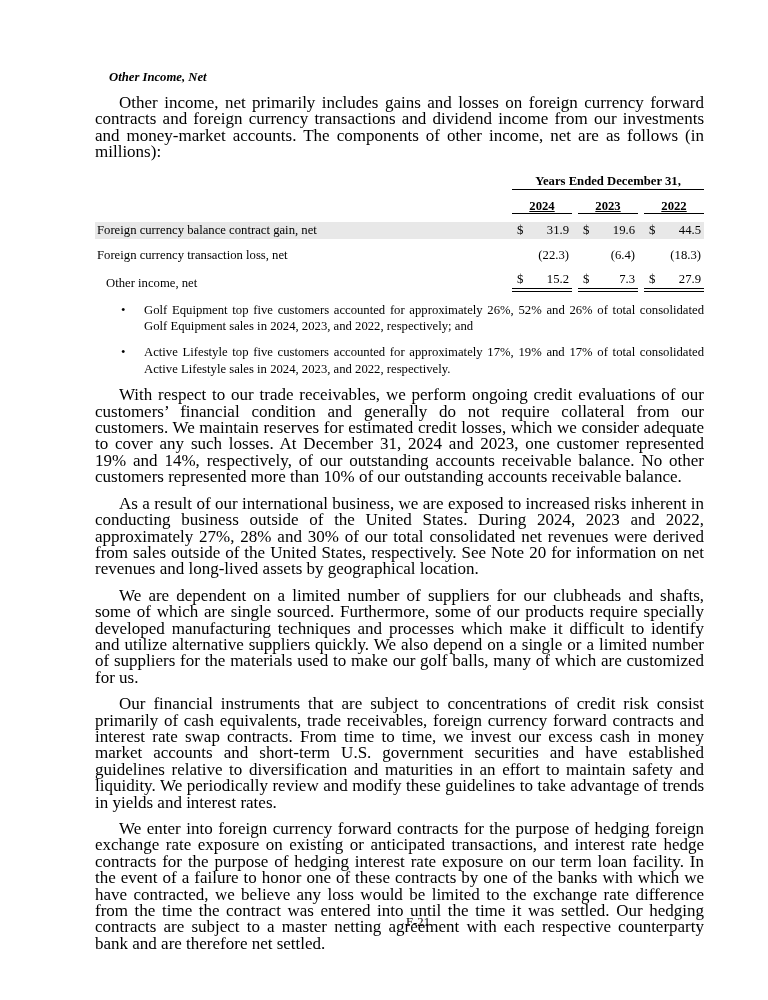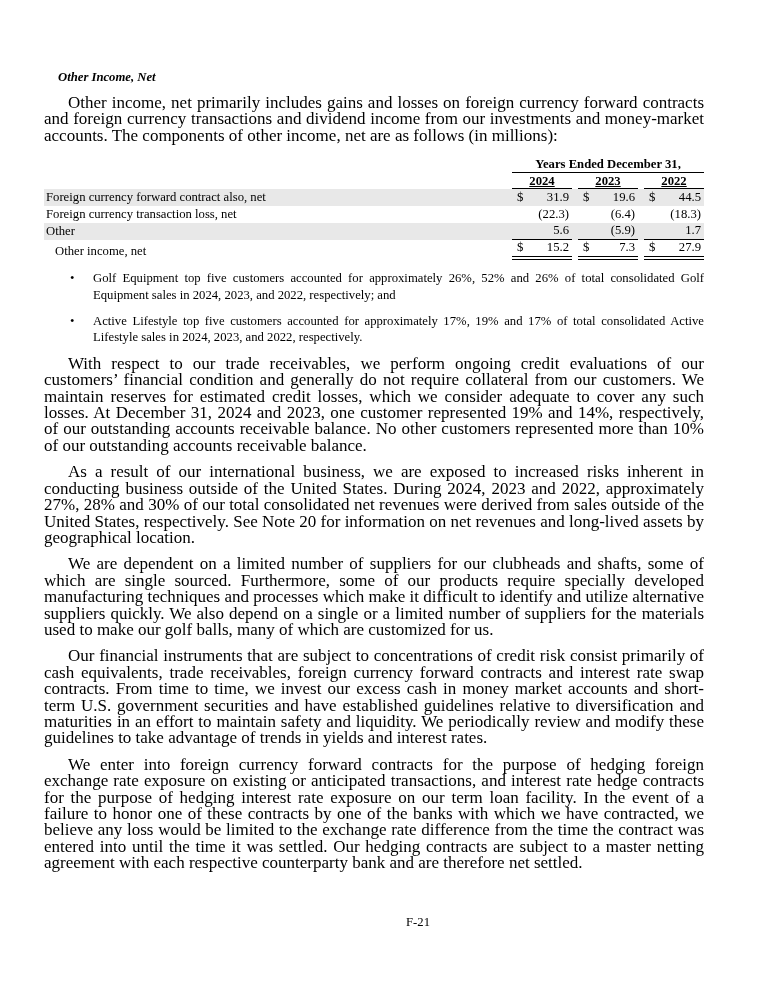--- a/index.html
+++ b/index.html
@@ -10,21 +10,21 @@
   }
   html,body{margin:0;padding:0;}
   body{
     width:768px;height:1000px;
     background:var(--page-bg);
     color:var(--text);
     font-family:"Liberation Serif", serif;
     position:relative;
     overflow:hidden;
   }
-  .page{padding:69px 64px 0 44px;}
+  .page{padding:69px 64px 0 95px;}
   .heading{
     font-size:12.7px;font-weight:bold;font-style:italic;
     margin:0 0 0 14px;line-height:16px;
   }
   .heading.mt{margin-top:15px;}
   .para{
     font-size:17px;line-height:16.4px;
     text-align:justify;text-indent:24px;
     margin:10px 0 0 0;
   }
@@ -33,21 +33,21 @@
     font-size:12.7px;line-height:16.4px;
     text-align:justify;
     margin:10px 0 0 49px;
   }
   .bullet .dot{
     position:absolute;left:-23px;top:0;
     font-style:normal;
   }
   
   .fin-table{margin-top:13px;font-size:12.7px;}
-  .trow{display:flex;align-items:flex-end;min-height:16px;}
+  .trow{display:flex;align-items:flex-end;min-height:16px;margin-top:8px;}
   .trow.shaded{background:var(--row-shade);}
   .tlabel{flex:1 1 auto;padding:1px 0 2px 2px;line-height:14px;}
   .tlabel.indent{padding-left:11px;}
   .tspan{
     margin-left:auto;width:192px;box-sizing:border-box;
     text-align:center;font-weight:bold;
     border-bottom:1px solid var(--rule);
     padding-bottom:1px;line-height:14px;
   }
   .tyear{
@@ -84,21 +84,21 @@
       <div class="tspan">Years Ended December 31,</div>
     </div>
     <div class="trow">
       <div class="tlabel"></div>
       <div class="tyear">2024</div>
       <div class="tyear">2023</div>
       <div class="tyear">2022</div>
     </div>
 
     <div class="trow shaded">
-      <div class="tlabel">Foreign currency forward contract also, net</div>
+      <div class="tlabel">Foreign currency balance contract gain, net</div>
       <div class="tgroup">
         <span class="cur">$</span>
         <span class="val">31.9</span>
       </div>
       <div class="tgroup">
         <span class="cur">$</span>
         <span class="val">19.6</span>
       </div>
       <div class="tgroup">
         <span class="cur">$</span>
@@ -115,35 +115,20 @@
       <div class="tgroup">
         <span class="cur"></span>
         <span class="val">(6.4)</span>
       </div>
       <div class="tgroup">
         <span class="cur"></span>
         <span class="val">(18.3)</span>
       </div>
     </div>
 
-    <div class="trow shaded">
-      <div class="tlabel">Other</div>
-      <div class="tgroup rule">
-        <span class="cur"></span>
-        <span class="val">5.6</span>
-      </div>
-      <div class="tgroup rule">
-        <span class="cur"></span>
-        <span class="val">(5.9)</span>
-      </div>
-      <div class="tgroup rule">
-        <span class="cur"></span>
-        <span class="val">1.7</span>
-      </div>
-    </div>
 
     <div class="trow">
       <div class="tlabel indent">Other income, net</div>
       <div class="tgroup dbl">
         <span class="cur">$</span>
         <span class="val">15.2</span>
       </div>
       <div class="tgroup dbl">
         <span class="cur">$</span>
         <span class="val">7.3</span>

